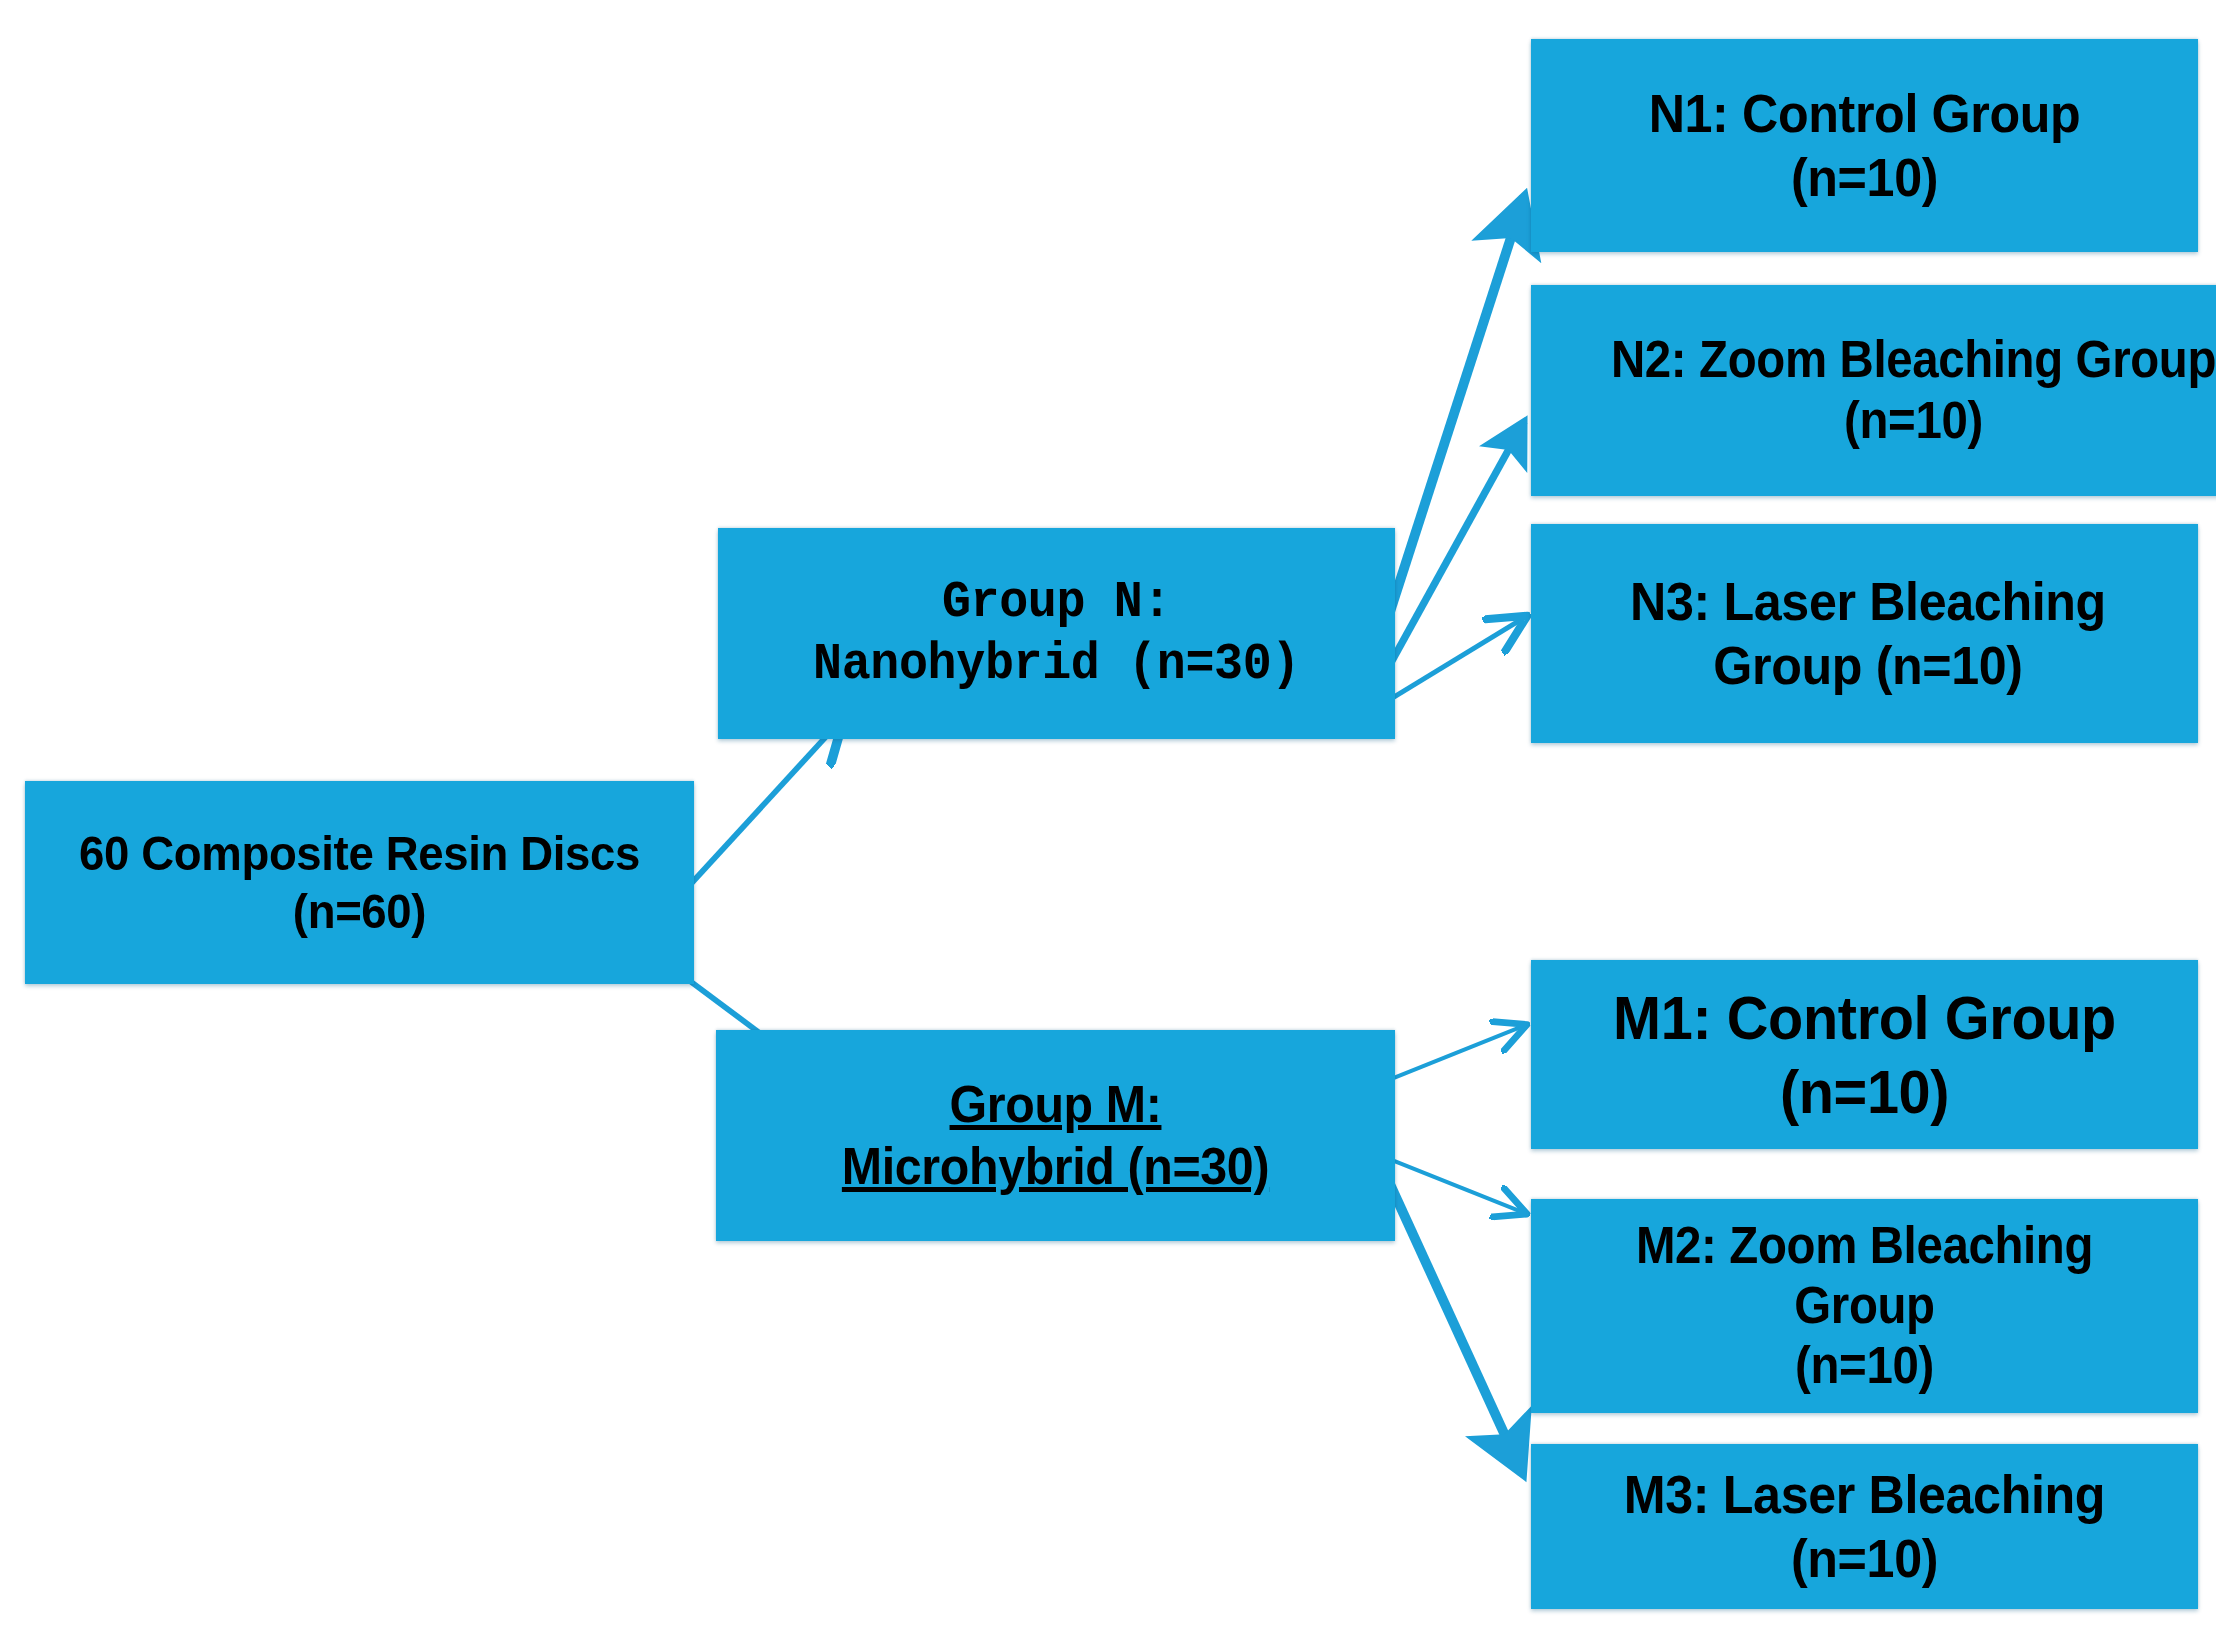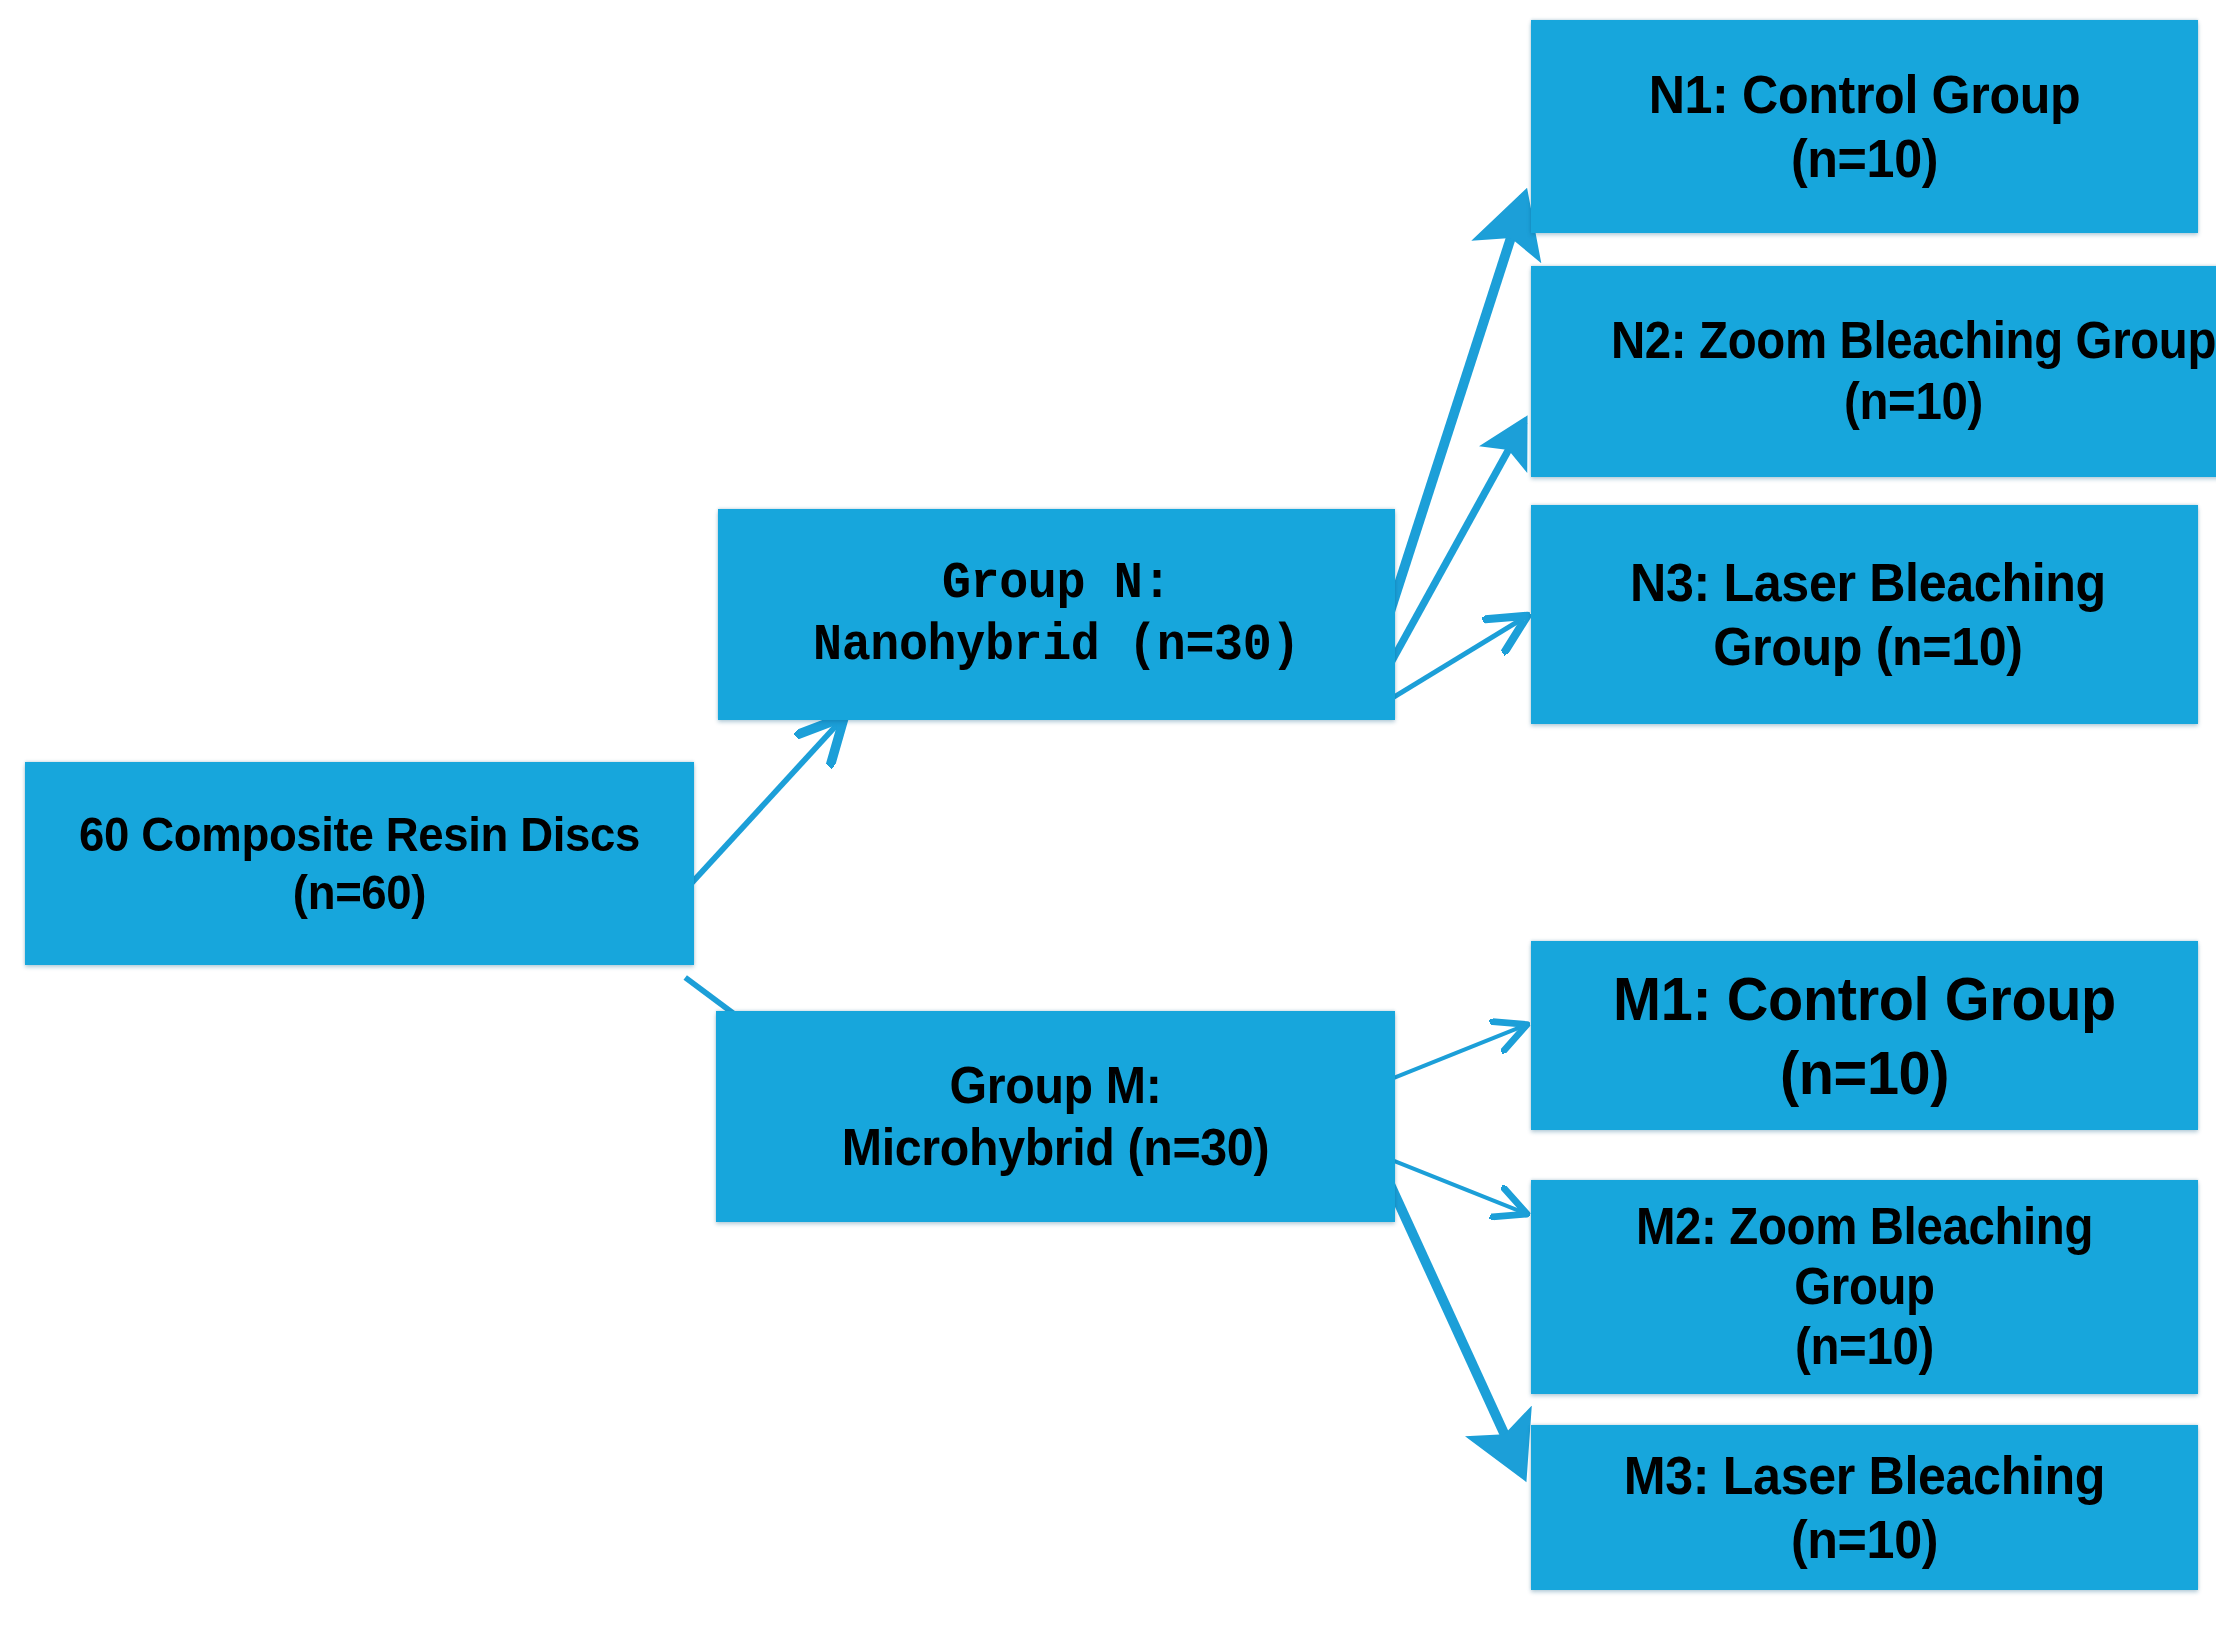--- a/index.html
+++ b/index.html
@@ -34,20 +34,21 @@
     text-align: center;
     color: #000000;
     font-weight: bold;
     font-family: "Liberation Sans", sans-serif;
     line-height: 1.18;
     letter-spacing: -0.4px;
     padding: 3.3px 13px;
     box-shadow: 0 2.5px 4.1px rgba(10,90,130,0.30),
                 0 -0.8px 2.5px rgba(10,90,130,0.18);
     z-index: 2;
+    margin-top: 19px;
   }
   .node .label {
     display: block;
     width: 100%;
     white-space: pre-line;
     transform: scaleX(0.93);
   }
 
   
   #node-root {
@@ -60,20 +61,21 @@
   #node-group-n {
     left: 718px; top: 509px;
     width: 677px; height: 211px;
     font-size: 52px;
     font-family: Liberation Mono, monospace;
   }
   #node-group-m {
     left: 716px; top: 1011px;
     width: 679px; height: 211px;
     font-size: 52px;
+    text-decoration: underline;
   }
 
   
   #node-n1 { left: 1531px; top: 20.4px;   width: 667px; height: 213px; font-size: 54px; }
   #node-n2 { left: 1531px; top: 266px;  width: 765px; height: 211px; font-size: 51px; }
   #node-n3 { left: 1531px; top: 505px;  width: 667px; height: 219px; font-size: 54px; padding-left: 20px; }
 
   
   #node-m1 { left: 1531px; top: 941px; width: 667px; height: 189px; font-size: 62px; }
   #node-m2 { left: 1531px; top: 1180px; width: 667px; height: 214px; font-size: 51px; justify-content: flex-end; }

